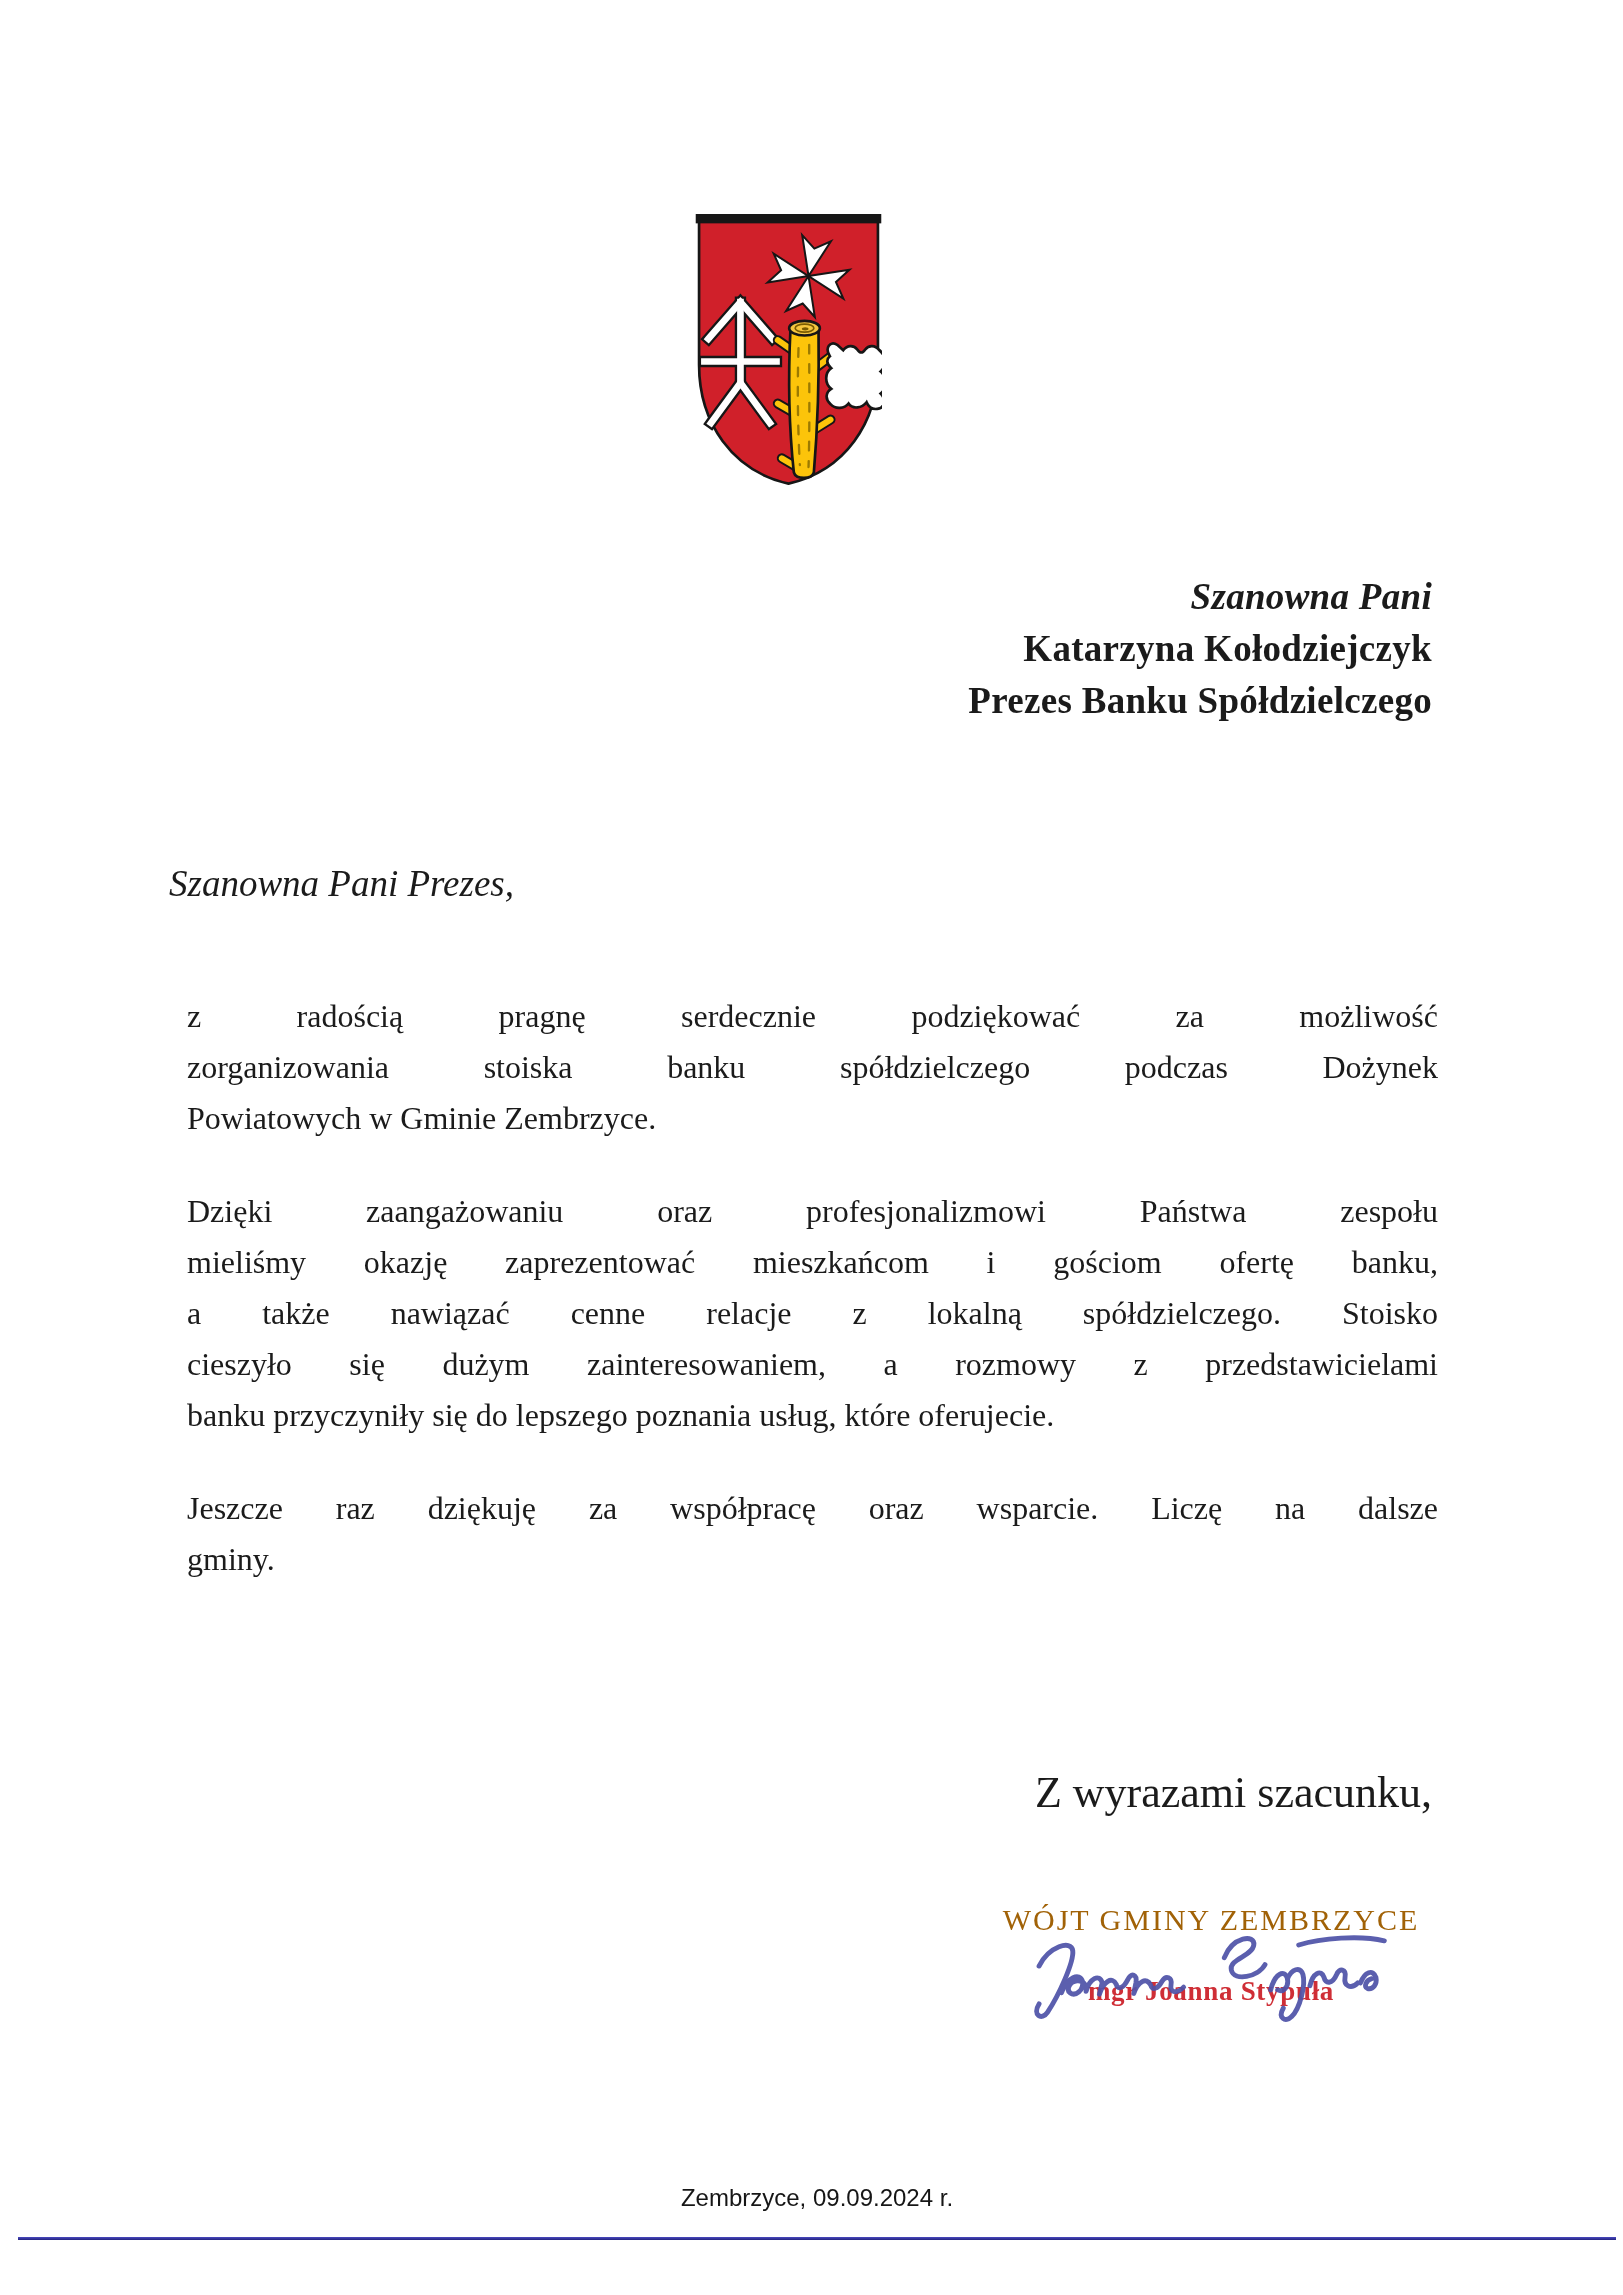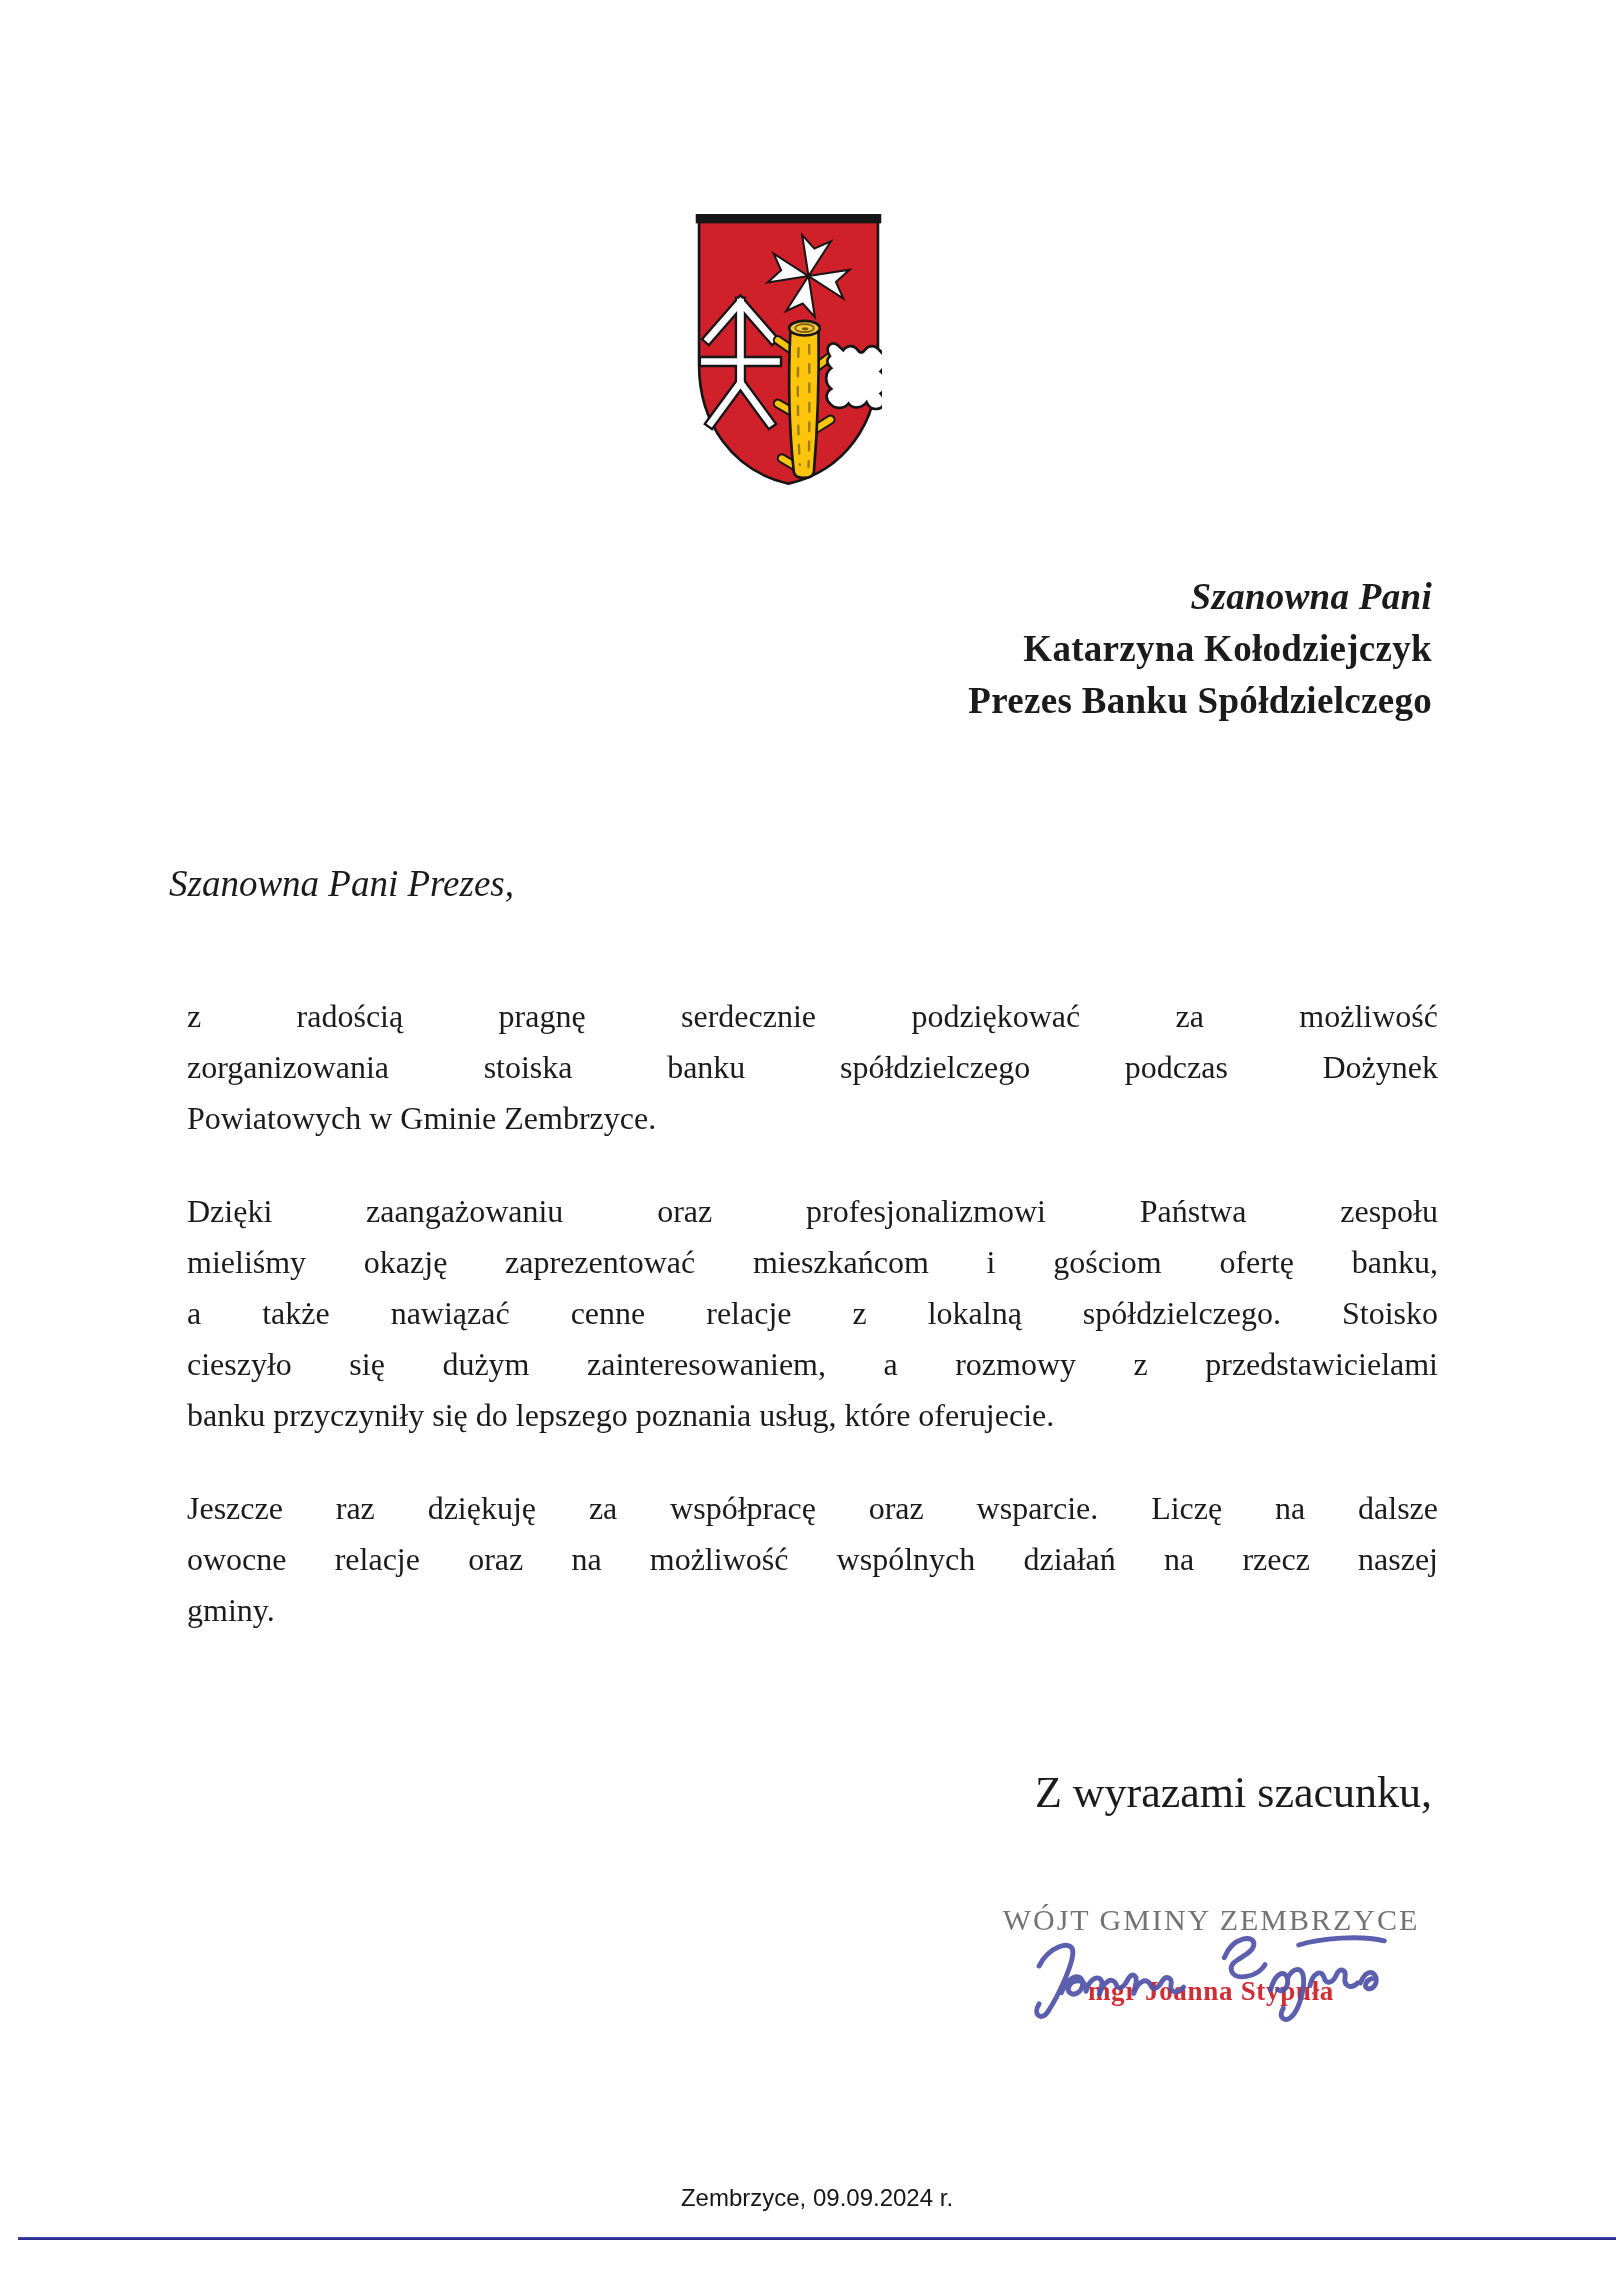--- a/index.html
+++ b/index.html
@@ -160,29 +160,28 @@
     </div>
     <div class="paragraph">
       <div class="jline">Dzięki zaangażowaniu oraz profesjonalizmowi Państwa zespołu</div>
       <div class="jline">mieliśmy okazję zaprezentować mieszkańcom i gościom ofertę banku,</div>
       <div class="jline">a także nawiązać cenne relacje z lokalną spółdzielczego. Stoisko</div>
       <div class="jline">cieszyło się dużym zainteresowaniem, a rozmowy z przedstawicielami</div>
       <div class="jline last">banku przyczyniły się do lepszego poznania usług, które oferujecie.</div>
     </div>
     <div class="paragraph">
       <div class="jline">Jeszcze raz dziękuję za współpracę oraz wsparcie. Liczę na dalsze</div>
-      <div class="jline">owocne relacje oraz na możliwość wspólnych działań na rzecz naszej</div>
       <div class="jline last">gminy.</div>
     </div>
   </div>
 
   <div class="closing">Z wyrazami szacunku,</div>
 
   <div class="stamp">
-    <div class="stamp-office" style="color:#737373">WÓJT GMINY ZEMBRZYCE</div>
+    <div class="stamp-office" style="color:#a16207">WÓJT GMINY ZEMBRZYCE</div>
 
     <svg class="signature-svg" viewBox="0 0 560 160" aria-label="Joanna Stypuła">
       <g fill="none" stroke="#4e52a8" stroke-width="7" stroke-linecap="round" stroke-linejoin="round" opacity="0.92">
 
         <path d="M30,58 C44,30 76,20 78,36 C80,52 58,100 42,124 C34,136 20,128 30,112"></path>
         <path d="M62,96 C70,74 88,66 92,80 C94,92 82,102 74,96 C68,91 74,80 84,79 C94,78 98,86 97,94
                  C102,76 116,68 120,82 L116,98
                  C122,80 134,72 140,84 C142,92 150,90 156,78 C162,66 170,70 168,82 L165,97
                  C171,80 183,73 189,85 C191,93 199,91 205,80 C211,70 220,74 218,85 C216,96 226,98 236,88"></path>
 

